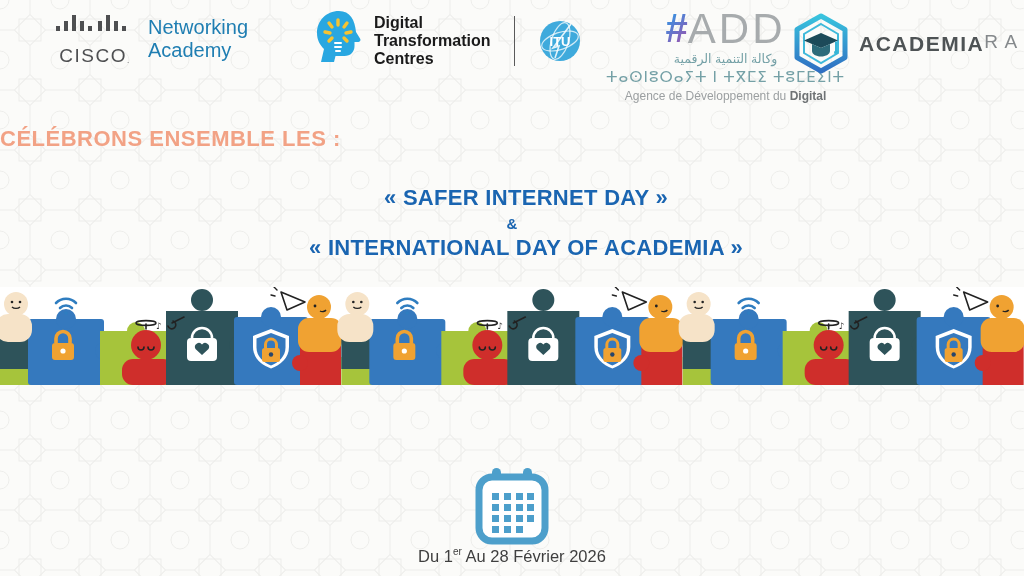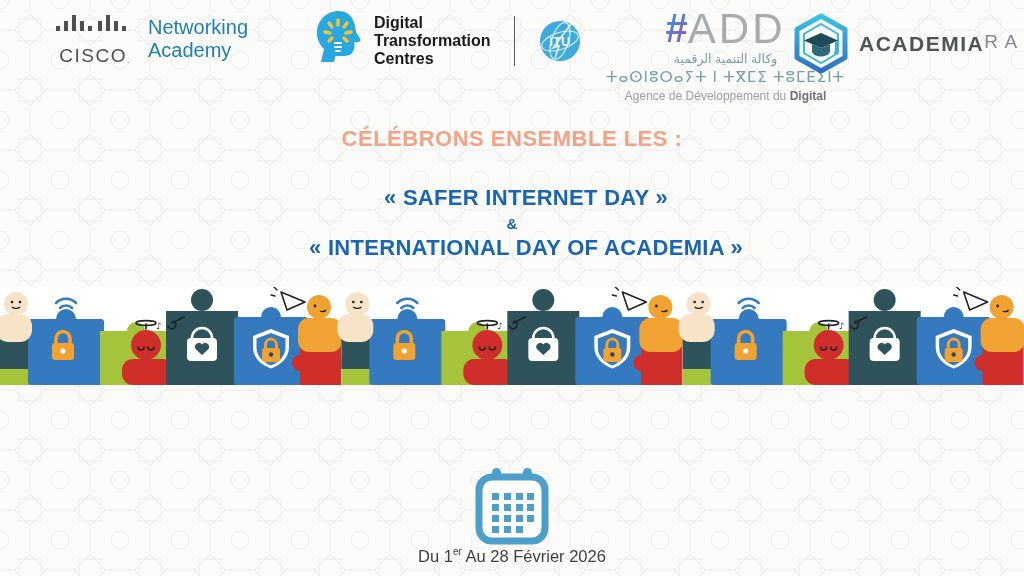--- a/index.html
+++ b/index.html
@@ -37,21 +37,21 @@
   .add-french { color:#9B9FA1; font-size:12px; margin-top:2px; }
   .add-french b { color:#6E7274; }
 
   
   #academia-logo { left:792px; top:13px; gap:9px; }
   .acad-text { display:flex; flex-direction:row; }
   .acad-line1 { font-size:21px; font-weight:bold; color:#4E5355; letter-spacing:1.5px; line-height:1.25; }
   .acad-line2 { font-size:19px; font-weight:400; color:#85898C; letter-spacing:6.5px; line-height:1.2; }
 
   
-  #intro-heading { left:0; top:126px; width:1024px; text-align:center;
+  #intro-heading { left:0; top:126px; width:1024px; text-align:left;
     color:#F2A285; font-size:22px; font-weight:bold; letter-spacing:.5px; z-index:2; }
   #events-heading { left:0; top:187px; width:1024px; text-align:center; color:#1A65B1; z-index:2; }
   .event-line { font-size:22px; font-weight:bold; letter-spacing:.3px; line-height:1.0;padding-left:28px; }
   .event-amp { font-size:15px; font-weight:bold; margin:7px 0 6px 0; line-height:1; }
 
   
   #band { left:0; top:287px; width:1024px; height:98px; z-index:1; }
 
   
   #calendar-wrap { left:0; top:468px; width:1024px; display:flex; justify-content:center; z-index:2; }

